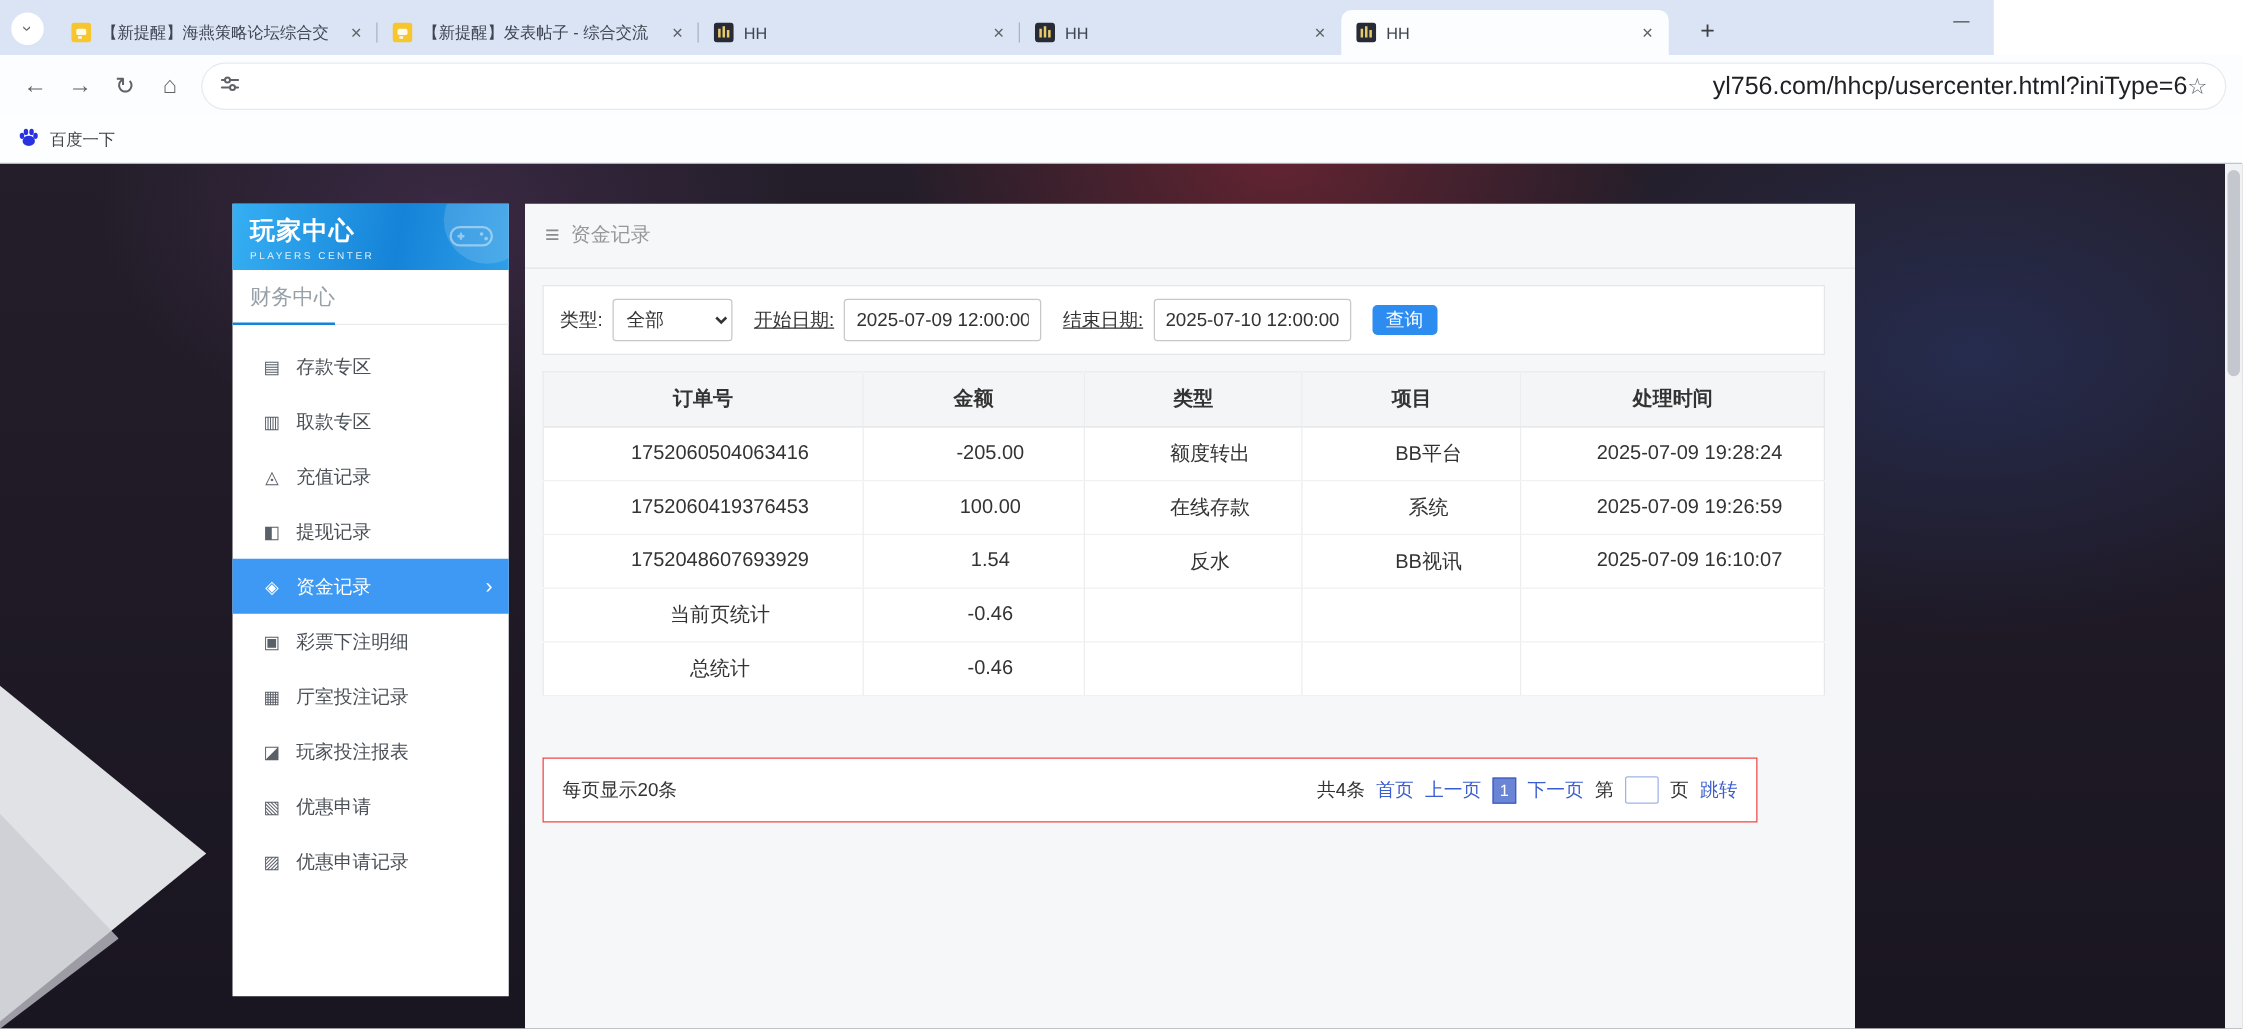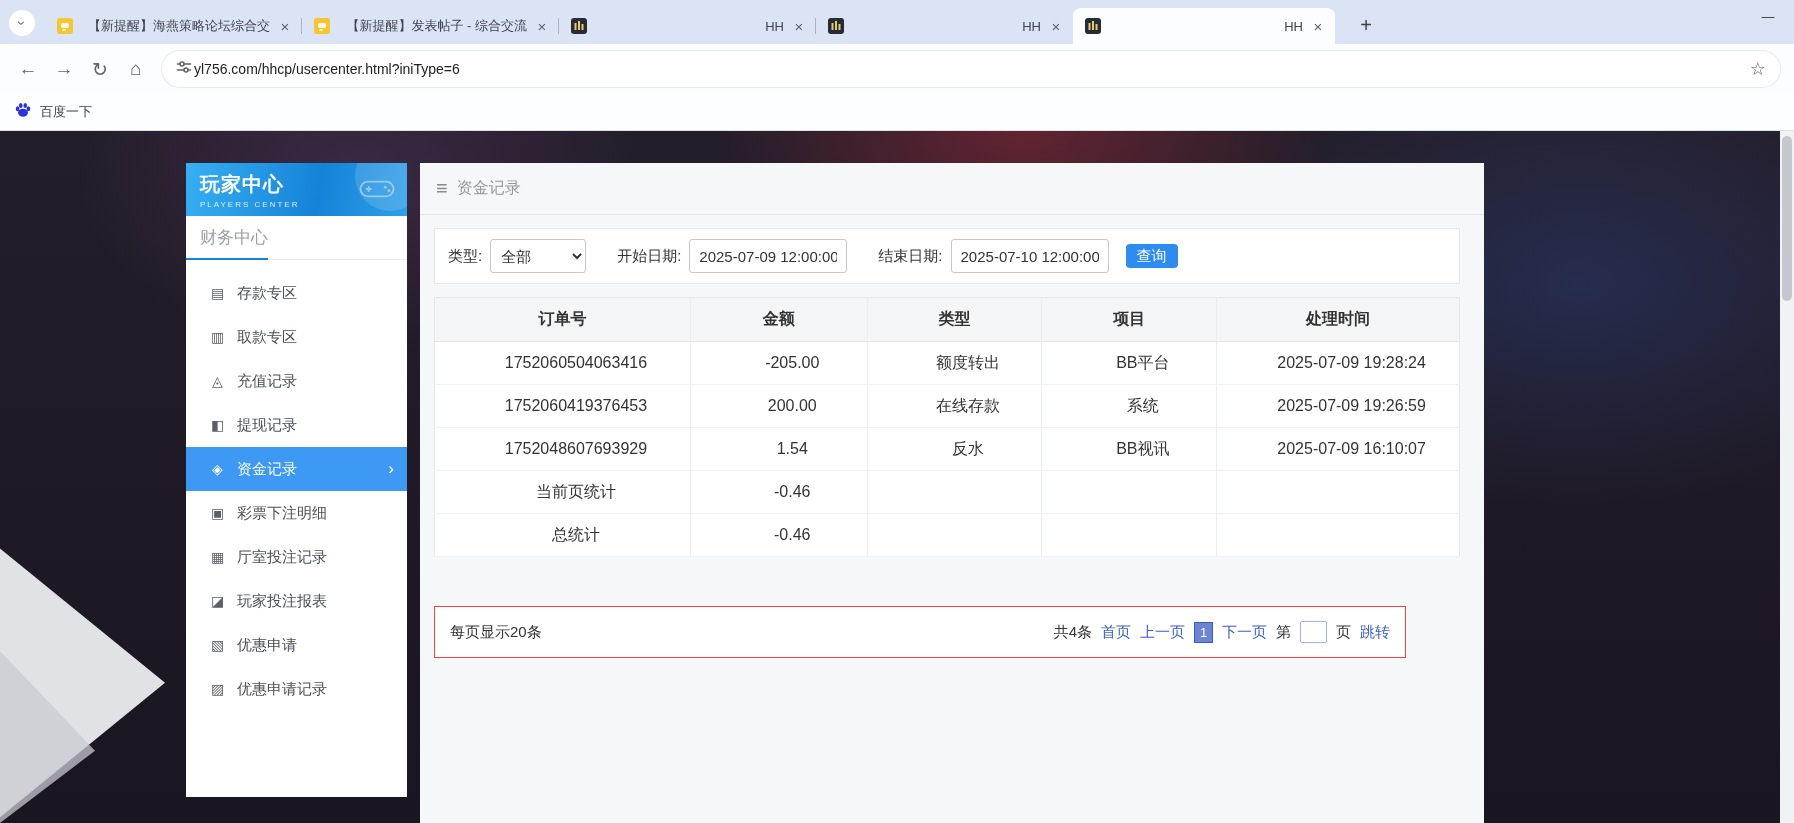--- a/index.html
+++ b/index.html
@@ -1,35 +1,35 @@
 <!DOCTYPE html>
 <html><head>
 <meta charset="utf-8">
 <style>
   * { box-sizing: border-box; margin: 0; padding: 0; }
   html,body { font-family: "Liberation Sans", sans-serif; }
   .screen { position: relative; width: 1794px; height: 823px; overflow: hidden; background: #fff; }
 
   
-  .tabstrip { position:absolute; left:0; top:0; width:1794px; height:44px; background:#dbe4f4;text-align:right; }
+  .tabstrip { position:absolute; left:0; top:0; width:1595px; height:44px; background:#dbe4f4; }
   .tab-search { position:absolute; left:9px; top:10px; width:26px; height:26px; border-radius:50%; background:#fff; display:flex; align-items:center; justify-content:center; color:#5f6368; }
   .tab-search .chev { display:inline-block; transform:rotate(90deg); font-size:14px; line-height:1; }
   .tab { position:absolute; top:8px; height:36px; width:257px; display:flex; align-items:center; padding:0 8px; border-radius:8px 8px 0 0; color:#3f4550; }
   .tab.active { width:262px; background:#fbfdff; z-index:2; }
   .tab .favicon { width:16px; height:16px; margin:0 8px 0 4px; flex:none; display:flex; }
   .tab .tab-label { flex:1; font-size:13px; white-space:nowrap; overflow:hidden; text-overflow:ellipsis; }
   .tab .tab-close { flex:none; width:18px; height:18px; margin-left:6px; display:flex; align-items:center; justify-content:center; font-size:15px; color:#5f6368; border-radius:50%; }
   .tab-sep { position:absolute; top:18px; width:1px; height:16px; background:rgba(70,90,120,.35); }
   .new-tab { position:absolute; left:1352px; top:11px; width:28px; height:28px; display:flex; align-items:center; justify-content:center; font-size:20px; color:#3c4043; }
   .win-min { position:absolute; right:8px; top:2px; width:36px; height:28px; display:flex; align-items:center; justify-content:center; font-size:13px; color:#333; }
 
   .navbar { position:absolute; left:0; top:44px; width:1794px; height:50px; background:#fbfdff; display:flex; align-items:center; padding:0 14px 0 10px; }
   .nav-btn { width:36px; height:36px; flex:none; display:flex; align-items:center; justify-content:center; font-size:19px; color:#5f6368; border-radius:50%; }
   .omnibox { flex:1; height:36px; margin-left:8px; background:#ffffff; border-radius:18px; display:flex; align-items:center; padding:0 14px; box-shadow:0 0 0 1px rgba(190,200,215,.35); }
-  .omnibox .url { margin-left:2px; font-size:14px; color:#202124; flex:1; white-space:nowrap; overflow:hidden; }
+  .omnibox .url { margin-left:2px; font-size:20px; color:#202124; flex:1; white-space:nowrap; overflow:hidden;text-align:right; }
   .omnibox .star { font-size:18px; color:#5f6368; flex:none; }
 
   .bookmarks { position:absolute; left:0; top:94px; width:1794px; height:37px; background:#fdfeff; border-bottom:1px solid #dde1e8; display:flex; align-items:center; padding-left:14px; }
   .bookmarks .bm-label { margin-left:8px; font-size:13px; color:#3c4043; }
 
   
   .page { position:absolute; left:0; top:131px; width:1794px; height:692px;
     background:
       radial-gradient(430px 260px at 57% 0%, rgba(150,40,55,.55), transparent 70%),
       radial-gradient(520px 320px at 88% 22%, rgba(45,70,140,.38), transparent 70%),
@@ -59,21 +59,21 @@
   .sb-item .sb-arrow { position:absolute; right:13px; font-size:17px; color:#fff; }
 
   
   .main { position:absolute; left:420px; top:32px; width:1064px; height:660px; background:#f6f7f8; }
   .main-header { height:52px; border-bottom:1px solid #e4e5e7; display:flex; align-items:center; padding-left:16px; color:#97989b; }
   .main-header .mh-icon { font-size:20px; color:#8b8c8f; margin-right:9px; }
   .main-header .mh-title { font-size:16px; }
 
   .filter-panel { position:absolute; left:14px; top:65px; width:1026px; height:56px; background:#fff; border:1px solid #e5e6e8; display:flex; align-items:center; padding-left:13px; }
   .f-label { font-size:15px; color:#333; margin-right:8px;text-align:center; }
-  .f-gap { margin-left:31px; }
+  .f-gap { margin-left:17px;text-decoration:underline; }
   .type-select { width:96px; height:34px; border:1px solid #c8c8c8; border-radius:3px; background:#fff; font-size:15px; color:#333; padding-left:6px; font-family:"Liberation Sans",sans-serif; }
   .date-input { width:158px; height:34px; border:1px solid #c8c8c8; border-radius:3px; font-size:15px; color:#333; padding:0 9px; font-family:"Liberation Sans",sans-serif; }
   .search-btn { margin-left:17px; width:52px; height:24px; background:#2d8cf0; border:none; border-radius:4px; color:#fff; font-size:15px; font-family:"Liberation Sans",sans-serif; }
 
   .data-table { position:absolute; left:14px; top:134px; width:1026px; border-collapse:collapse; background:#fff; border:1px solid #e6e7e9; }
   .data-table th { height:44px; background:#f4f5f6; font-size:16px; font-weight:bold; color:#333; text-align:center; border-bottom:1px solid #e2e3e5; border-right:1px solid #eceded; }
   .data-table td { height:43px; font-size:16px; color:#333; text-align:center; border-bottom:1px solid #f1f1f2; border-right:1px solid #eceded;padding-left:27px; }
   .data-table th:last-child, .data-table td:last-child { border-right:none; }
 
   .pagination { position:absolute; left:14px; top:443px; width:972px; height:52px; background:#fff; border:1px solid #ef4444; display:flex; align-items:center; justify-content:space-between; padding:0 15px; }
@@ -298,21 +298,21 @@
         <tbody>
           <tr>
             <td>1752060504063416</td>
             <td>-205.00</td>
             <td>额度转出</td>
             <td>BB平台</td>
             <td>2025-07-09 19:28:24</td>
           </tr>
           <tr>
             <td>1752060419376453</td>
-            <td>200.00</td>
+            <td>100.00</td>
             <td>在线存款</td>
             <td>系统</td>
             <td>2025-07-09 19:26:59</td>
           </tr>
           <tr>
             <td>1752048607693929</td>
             <td>1.54</td>
             <td>反水</td>
             <td>BB视讯</td>
             <td>2025-07-09 16:10:07</td>

